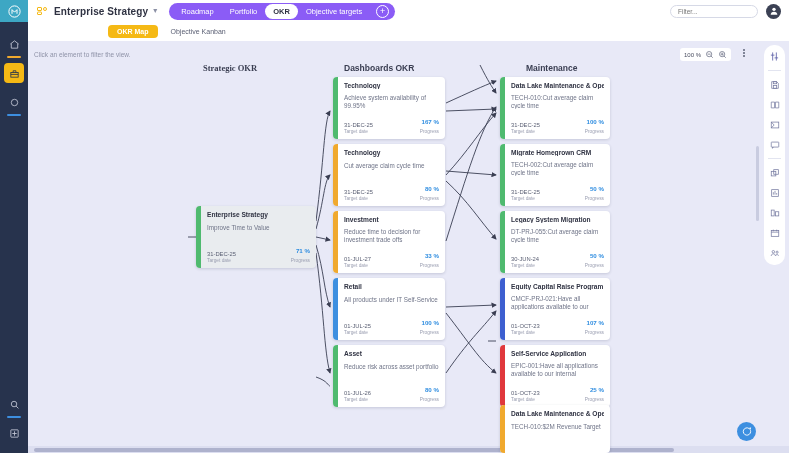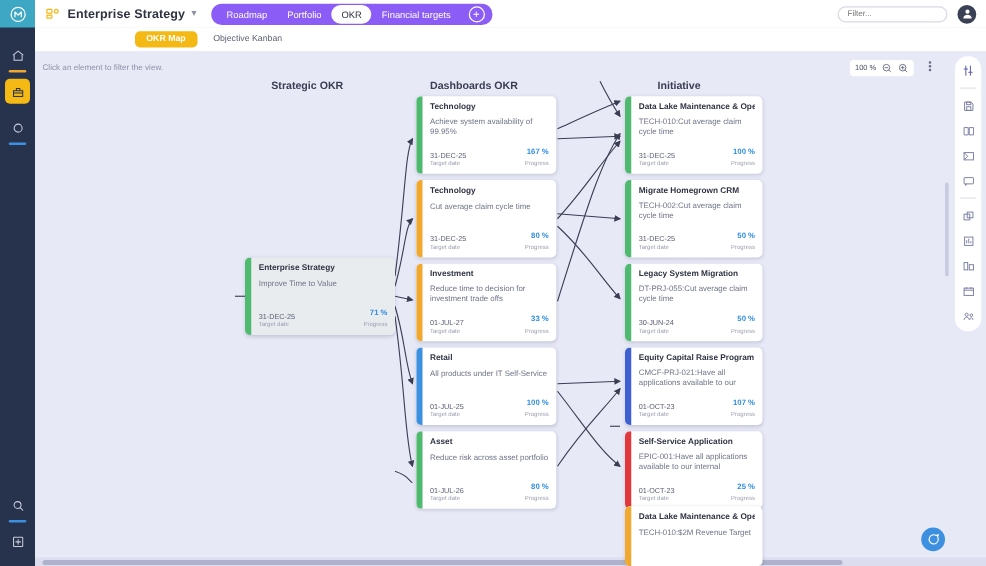--- a/index.html
+++ b/index.html
@@ -54,21 +54,21 @@
     margin-left: 5px; font-size: 8px; color: #8b90a5; line-height: 1;
   }
   .tabs {
     margin-left: 12px; height: 17px; background: #8b5cf6;
     border-radius: 9px; display: flex; align-items: center; padding: 0 4px;
   }
   .tab {
     font-size: 7.5px; color: #ffffff; padding: 3px 8px; border-radius: 8px;
     white-space: nowrap; font-weight: 500;
   }
-  .tab.active { background: #ffffff; color: #2f3242; font-weight: normal; }
+  .tab.active { background: #ffffff; color: #2f3242; font-weight: bold; }
   .tab-add {
     width: 13px; height: 13px; margin-left: 6px; margin-right: 2px;
     border: 1.2px solid #ffffff; border-radius: 50%;
     display:flex; align-items:center; justify-content:center;
     color:#fff; font-size: 9px; line-height: 1;
   }
   .topbar-right { margin-left: auto; display: flex; align-items: center; gap: 8px; margin-right: 8px; }
   .filter-input {
     width: 88px; height: 13px; border: 1px solid #d6d9e6; border-radius: 7px;
     background: #fff; font-size: 6.5px; color: #9a9eb1; padding: 0 7px;
@@ -237,21 +237,21 @@
         <circle cx="18" cy="8" r="3"></circle>
       </svg>
     </span>
     <span class="proj-title">Enterprise Strategy</span>
     <span class="chev">▾</span>
 
     <div class="tabs">
       <span class="tab">Roadmap</span>
       <span class="tab">Portfolio</span>
       <span class="tab active">OKR</span>
-      <span class="tab">Financial targets</span>
+      <span class="tab">Objective targets</span>
       <span class="tab-add">+</span>
     </div>
 
     <div class="topbar-right">
       <input class="filter-input" placeholder="Filter..." style="">
       <span class="avatar">
         <svg width="10" height="10" viewBox="0 0 24 24" fill="currentColor">
           <circle cx="12" cy="8" r="4"></circle>
             <path d="M4 21c0-4.4 3.6-7 8-7s8 2.6 8 7z"></path>
         </svg>
@@ -263,23 +263,23 @@
     <div class="seg-wrap">
       <span class="seg active">OKR Map</span>
       <span class="seg">Objective Kanban</span>
     </div>
   </div>
 
   <div class="canvas">
 
     <div class="hint">Click an element to filter the view.</div>
 
-    <div class="col-title" style="left:189px; top:22px;">Strategic OKR</div>
+    <div class="col-title" style="left:175px; top:22px;font-family:Liberation Serif, serif;">Strategic OKR</div>
     <div class="col-title" style="left:316px; top:22px;">Dashboards OKR</div>
-    <div class="col-title" style="left:498px; top:22px;">Initiative</div>
+    <div class="col-title" style="left:498px; top:22px;">Maintenance</div>
 
     <svg class="arrows">
       <defs>
         <marker id="ar" markerWidth="6" markerHeight="6" refX="5" refY="3" orient="auto">
           <path d="M0,0 L6,3 L0,6 z" fill="#3a3e52"></path>
         </marker>
       </defs>
       <g stroke="#3a3e52" stroke-width="0.9" fill="none" marker-end="url(#ar)">
         <path d="M288,180 C296,120 296,80 302,70"></path>
         <path d="M288,188 C296,160 296,140 302,134"></path>

